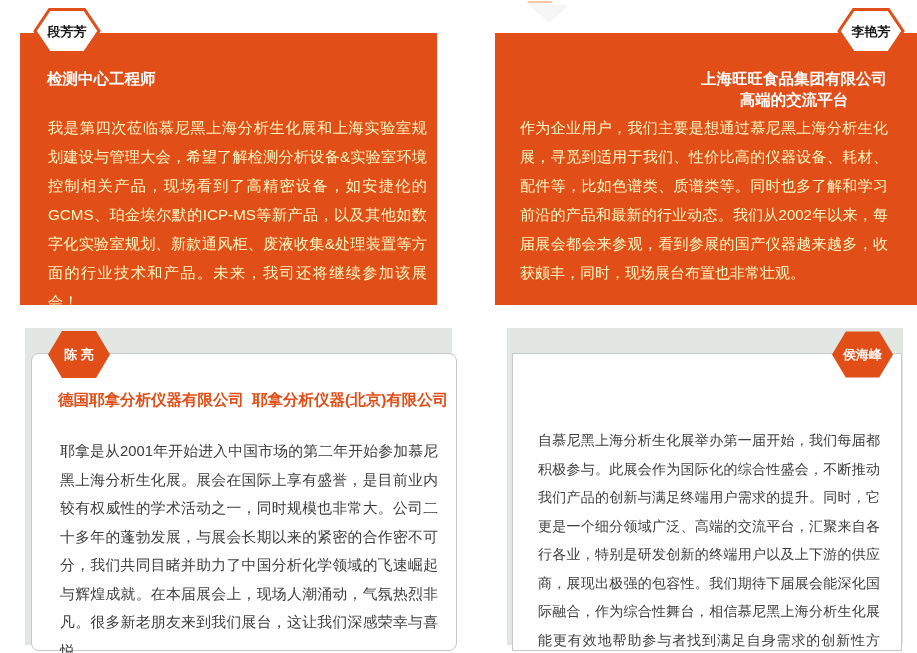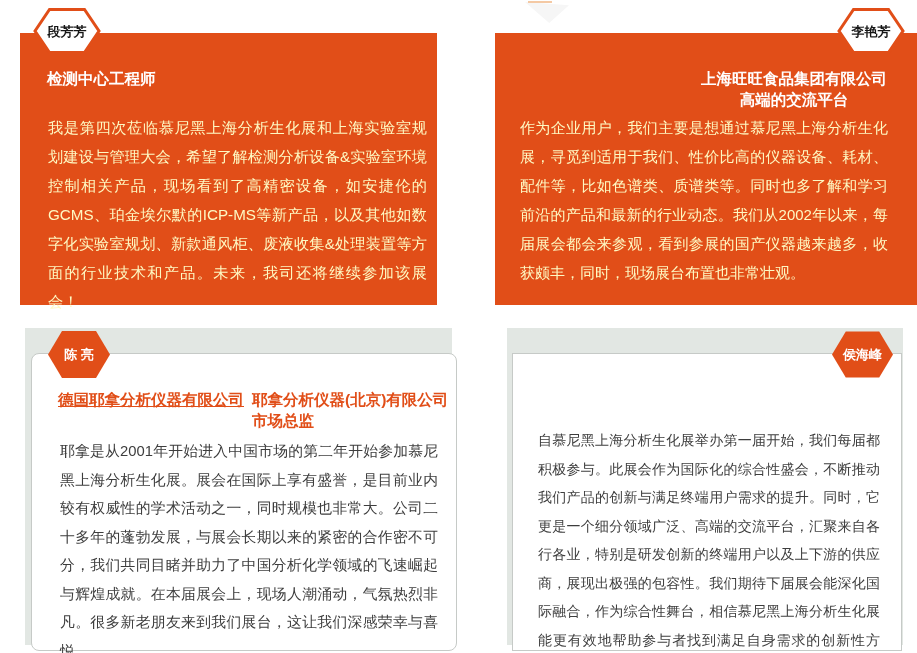--- a/index.html
+++ b/index.html
@@ -39,21 +39,21 @@
   
   .c2 { left:495px; top:33px; width:422px; height:272px; }
   .c2 .hex { left:342px; top:-26px; width:68px; height:48px; }
   .c2 .card-head { right:30px; top:35px; }
   .c2 .quote { left:25px; right:29px; top:80px; font-size:15px; line-height:29px; }
   
   .band-3 { left:25px; top:328px; width:427px; height:317px; }
   .c3 { left:31px; top:353px; width:426px; height:298px;border-radius:8px; }
   .c3 .hex-1 { left:16px; top:-24px; width:62px; height:49px; }
   .c3 .hex-2 { left:210px; top:-24px; width:60px; height:49px; }
-  .c3 .card-head.col1 { left:26px; top:35px;text-decoration:underline; }
+  .c3 .card-head.col1 { left:26px; top:35px; }
   .c3 .card-head.col2 { left:220px; top:35px; }
   .c3 .quote { left:28px; right:18px; top:83px; font-size:14.8px; line-height:28.5px; }
   
   .band-4 { left:507px; top:328px; width:396px; height:317px; }
   .c4 { left:506px; top:353px; width:390px; height:298px;margin-left:6px; }
   .c4 .hex { left:319px; top:-24px; width:61px; height:49px; }
   .c4 .card-head { right:22px; top:35px; line-height:20px; }
   .c4 .quote { left:25px; right:21px; top:72px; font-size:14px; line-height:28.5px; }
   
   .wm-tri {
@@ -103,21 +103,20 @@
       <svg viewBox="0 0 62 49">
         <polygon points="0,24.5 14,1 48,1 62,24.5 48,48 14,48" fill="#E14E18"></polygon>
       </svg>
       <span class="hex-label">陈 亮</span>
     </div>
     <div class="card-head col1">
       <div>德国耶拿分析仪器有限公司</div>
     </div>
     <div class="card-head col2">
       <div>耶拿分析仪器(北京)有限公司</div>
-      <div>市场总监</div>
     </div>
     <p class="quote">耶拿是从2001年开始进入中国市场的第二年开始参加慕尼黑上海分析生化展。展会在国际上享有盛誉，是目前业内较有权威性的学术活动之一，同时规模也非常大。公司二十多年的蓬勃发展，与展会长期以来的紧密的合作密不可分，我们共同目睹并助力了中国分析化学领域的飞速崛起与辉煌成就。在本届展会上，现场人潮涌动，气氛热烈非凡。很多新老朋友来到我们展台，这让我们深感荣幸与喜悦。</p>
   </section>
 
   <div class="band band-4"></div>
   <section class="card plain c4">
     <div class="hex solid">
       <svg viewBox="0 0 62 49">
         <polygon points="0,24.5 14,1 48,1 62,24.5 48,48 14,48" fill="#E14E18"></polygon>
       </svg>

